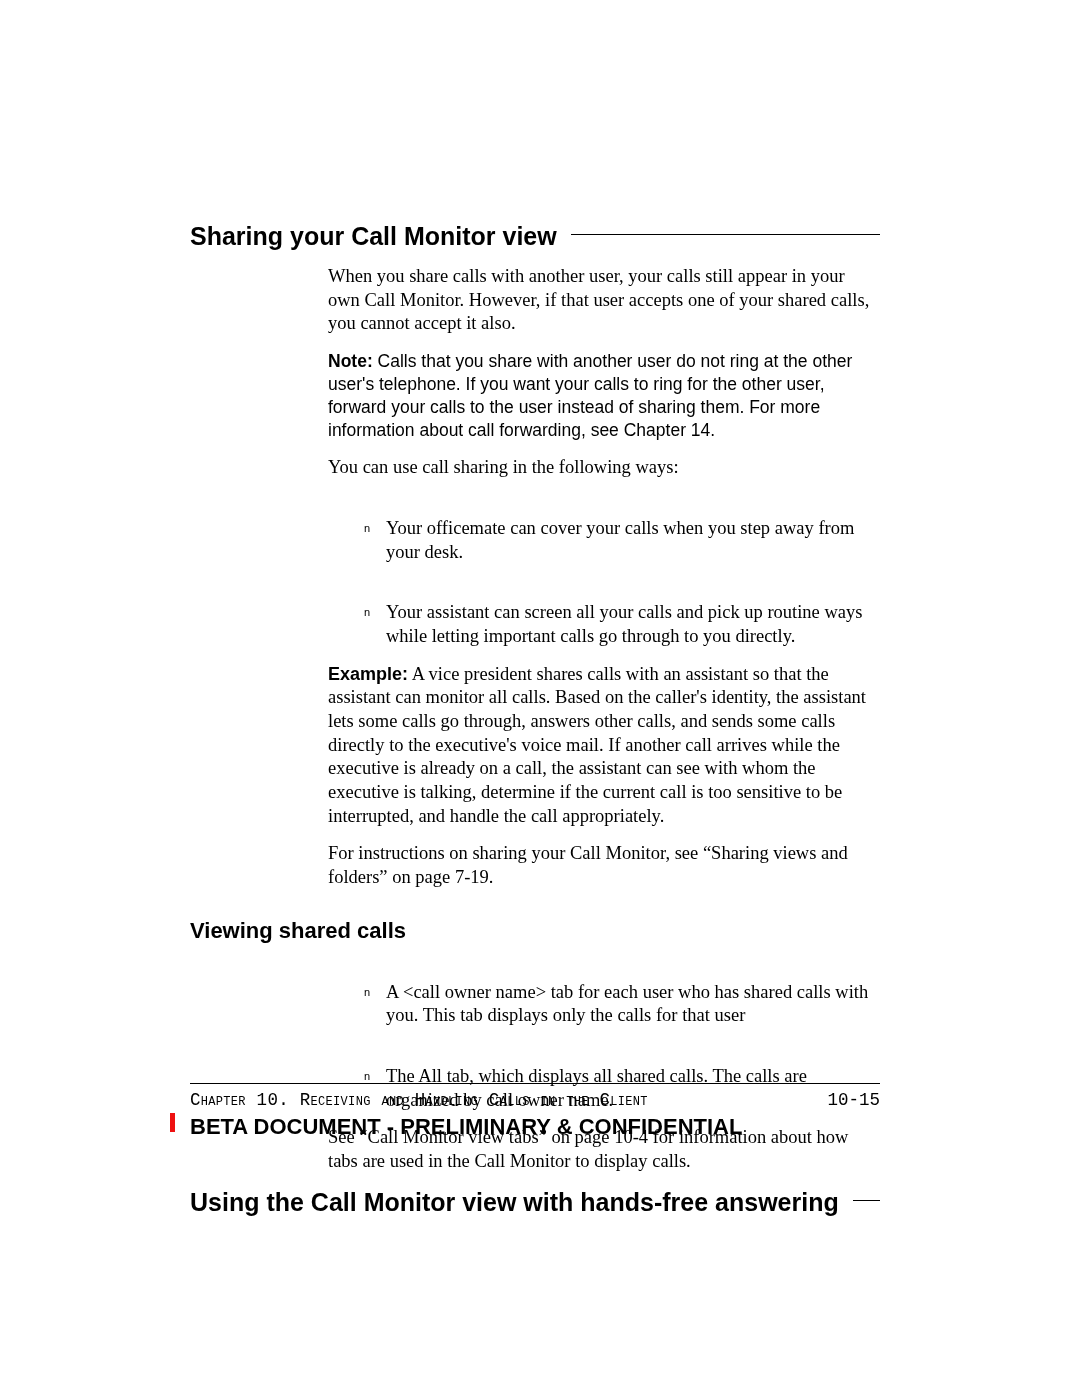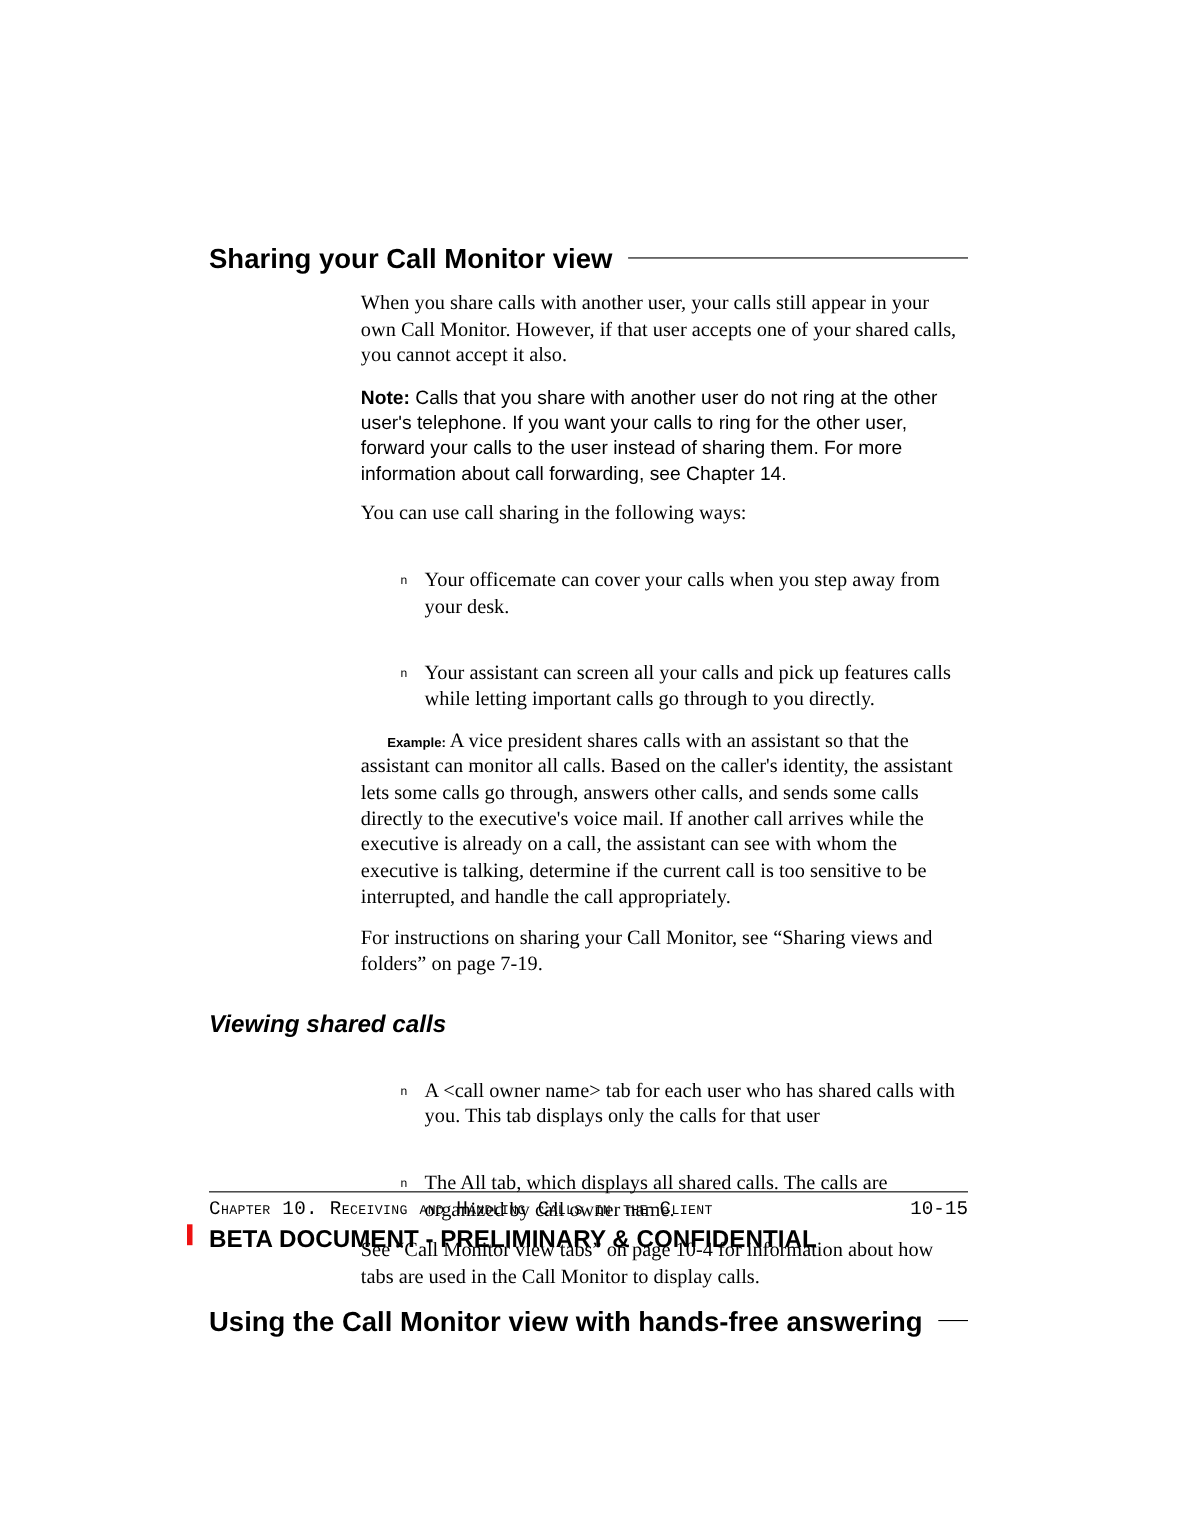--- a/index.html
+++ b/index.html
@@ -35,21 +35,20 @@
   h1.section .rule {
     flex: 1;
     border-bottom: 1.5px solid #000;
     margin-left: 14px;
     margin-bottom: 4px;
   }
   h2.sub {
     font-family: Arial, Helvetica, sans-serif;
     font-size: 22px;
     font-weight: bold;
-    font-style: italic;
     margin: 28px 0 12px 0;
   }
   .body-block {
     margin-left: 138px;
   }
   p.body {
     font-size: 18.5px;
     line-height: 1.28;
     margin: 0 0 14px 0;
     text-align: left;
@@ -58,22 +57,21 @@
     font-family: Arial, Helvetica, sans-serif;
     font-size: 17.5px;
     line-height: 1.32;
     margin: 0 0 14px 0;
   }
   p.note .label, p.body .label {
     font-family: Arial, Helvetica, sans-serif;
     font-weight: bold;
   }
   p.body .label {
-    font-size: 12px;
-    margin-left: 24px;
+    font-size: 18px;
   }
   ul.bullets {
     list-style: none;
     padding: 0;
     margin: 0 0 14px 36px;
   }
   ul.bullets li {
     position: relative;
     font-size: 18.5px;
     line-height: 1.28;
@@ -139,21 +137,21 @@
       <p class="body">When you share calls with another user, your calls still appear in your own Call Monitor. However, if that user accepts one of your shared calls, you cannot accept it also.</p>
 
       <p class="note">
         <span class="label">Note:</span><span>  Calls that you share with another user do not ring at the other user's telephone. If you want your calls to ring for the other user, forward your calls to the user instead of sharing them. For more information about call forwarding, see Chapter 14.</span>
       </p>
 
       <p class="body">You can use call sharing in the following ways:</p>
 
       <ul class="bullets">
         <li>Your officemate can cover your calls when you step away from your desk.</li>
-        <li>Your assistant can screen all your calls and pick up features calls while letting important calls go through to you directly.</li>
+        <li>Your assistant can screen all your calls and pick up routine ways while letting important calls go through to you directly.</li>
       </ul>
 
       <p class="body">
         <span class="label">Example:</span><span> A vice president shares calls with an assistant so that the assistant can monitor all calls. Based on the caller's identity, the assistant lets some calls go through, answers other calls, and sends some calls directly to the executive's voice mail. If another call arrives while the executive is already on a call, the assistant can see with whom the executive is talking, determine if the current call is too sensitive to be interrupted, and handle the call appropriately.</span>
       </p>
 
       <p class="body">For instructions on sharing your Call Monitor, see “Sharing views and folders” on page 7-19.</p>
     </div>
 
     <h2 class="sub">Viewing shared calls</h2>

